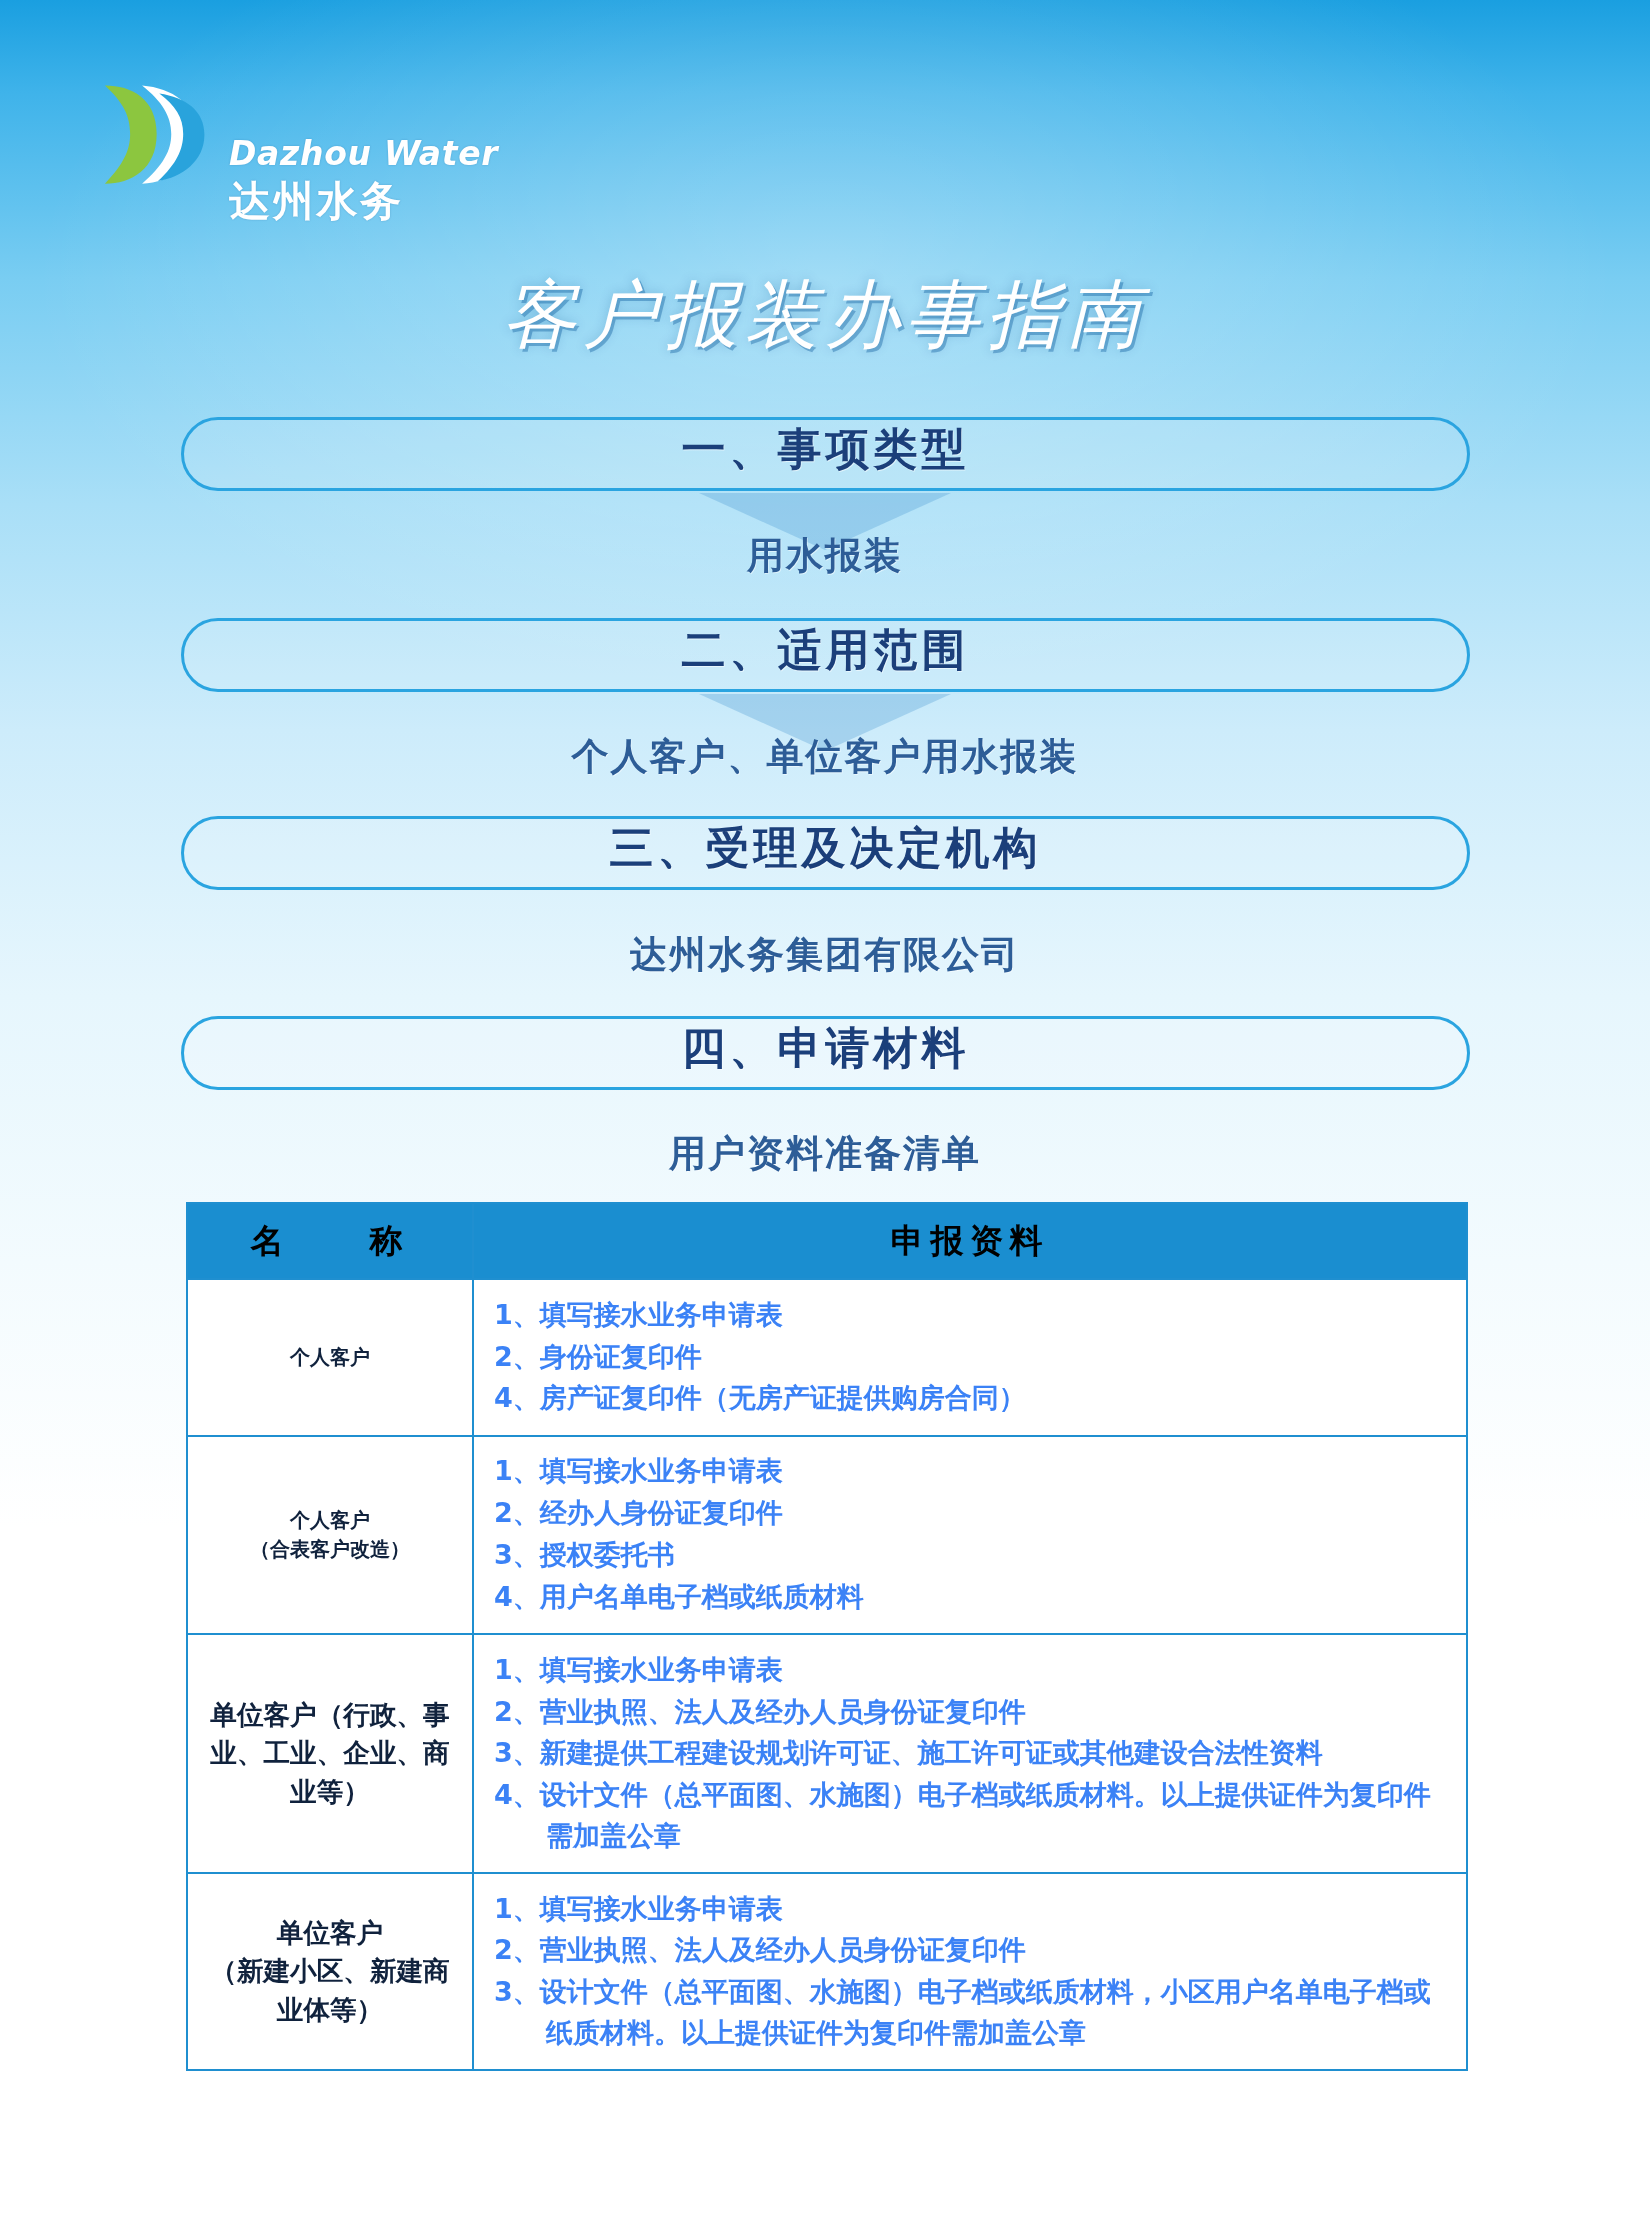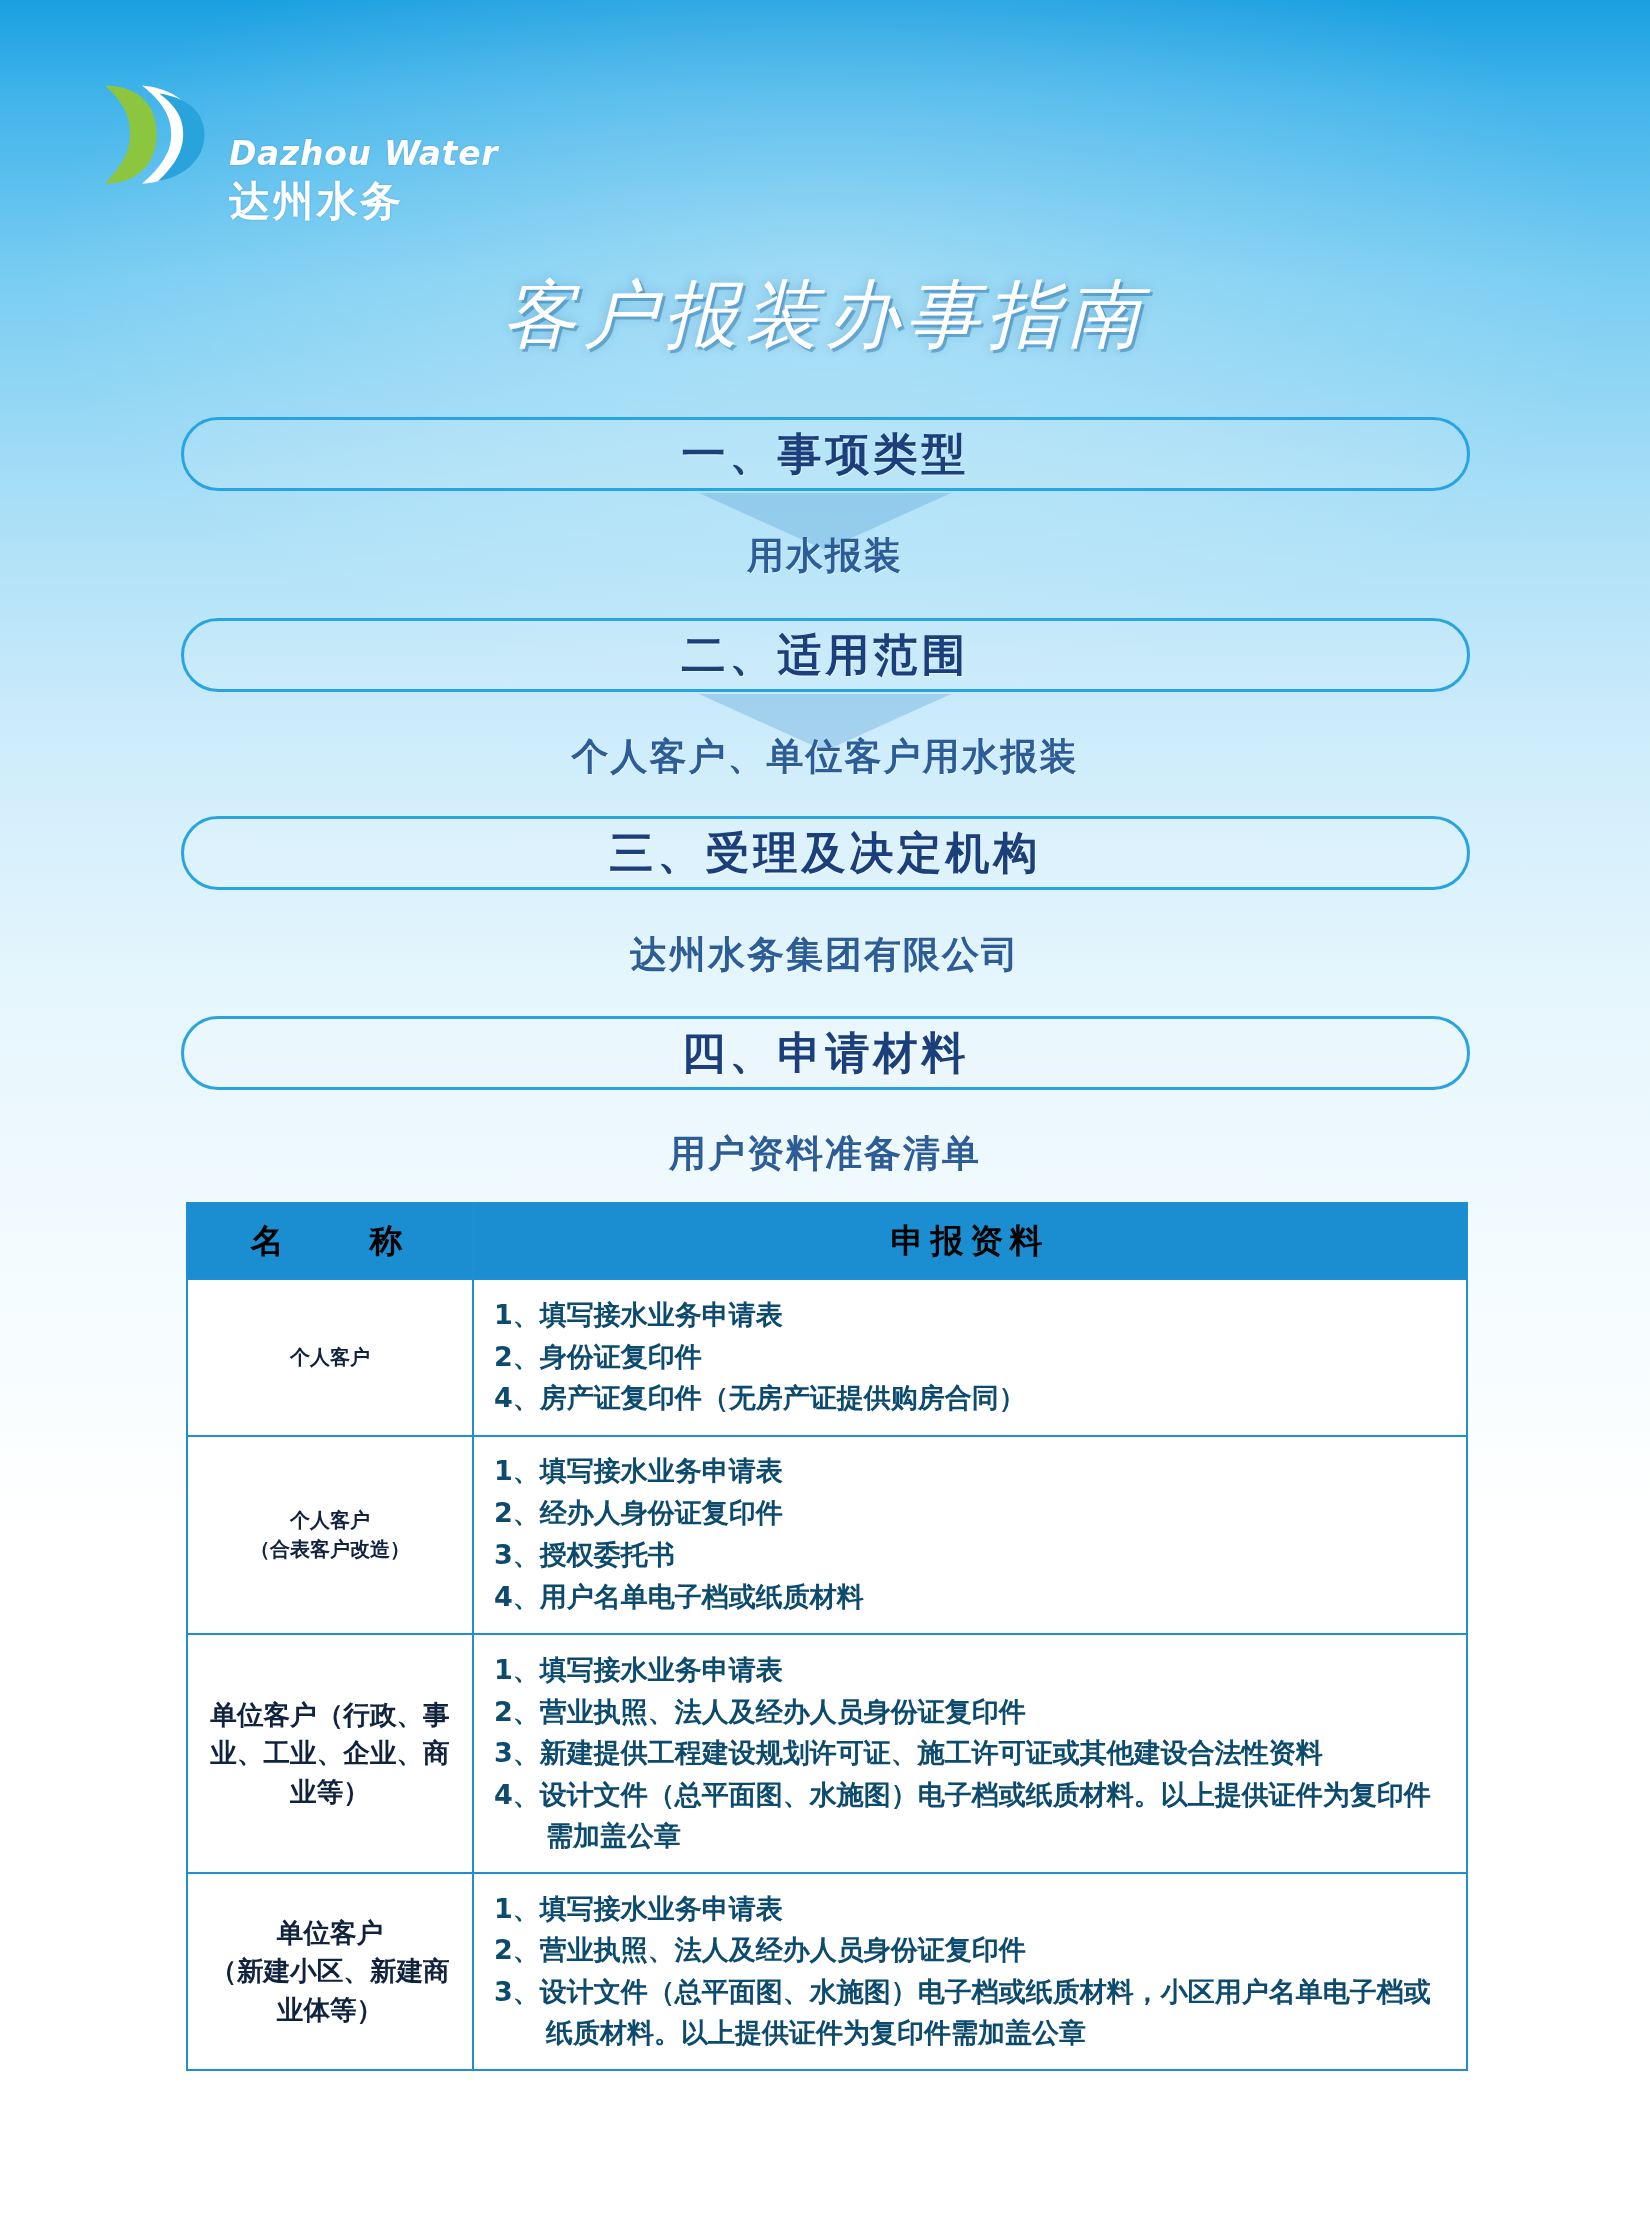--- a/index.html
+++ b/index.html
@@ -99,21 +99,20 @@
   .section-bar {
     position: absolute;
     left: 181px;
     width: 1289px;
     height: 74px;
     border: 3.3px solid #2aa4e0;
     border-radius: 37px;
     background: rgba(255,255,255,0.10);
     box-sizing: border-box;
     display: flex;
-    align-items: center;
     justify-content: center;
   }
   .section-bar span {
     font-size: 44px;
     font-weight: bold;
     color: #1b3f7a;
     letter-spacing: 4px;
     text-shadow: 0.7px 1.3px 0 rgba(255,255,255,0.55);
   }
   .section-note {
@@ -181,21 +180,21 @@
     vertical-align: middle;
   }
   td.docs-cell ol {
     margin: 0;
     padding: 0;
     list-style: none;
   }
   td.docs-cell li {
     font-size: 27px;
     font-weight: bold;
-    color: #0c4a6e;
+    color: #3b82f6;
     line-height: 1.5;
     padding-left: 52px;
     text-indent: -52px;
     margin: 1.3px 0;
   }
 </style>
 </head>
 <body>
 
 <div class="poster">

